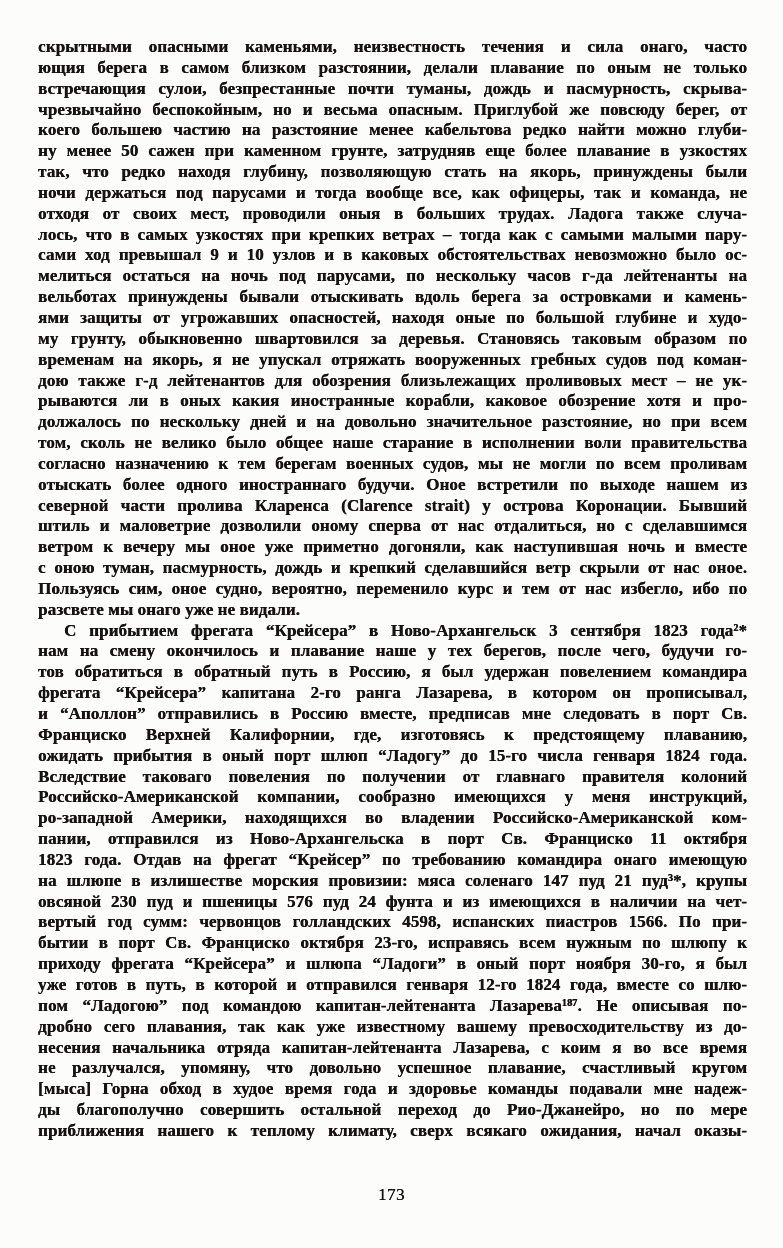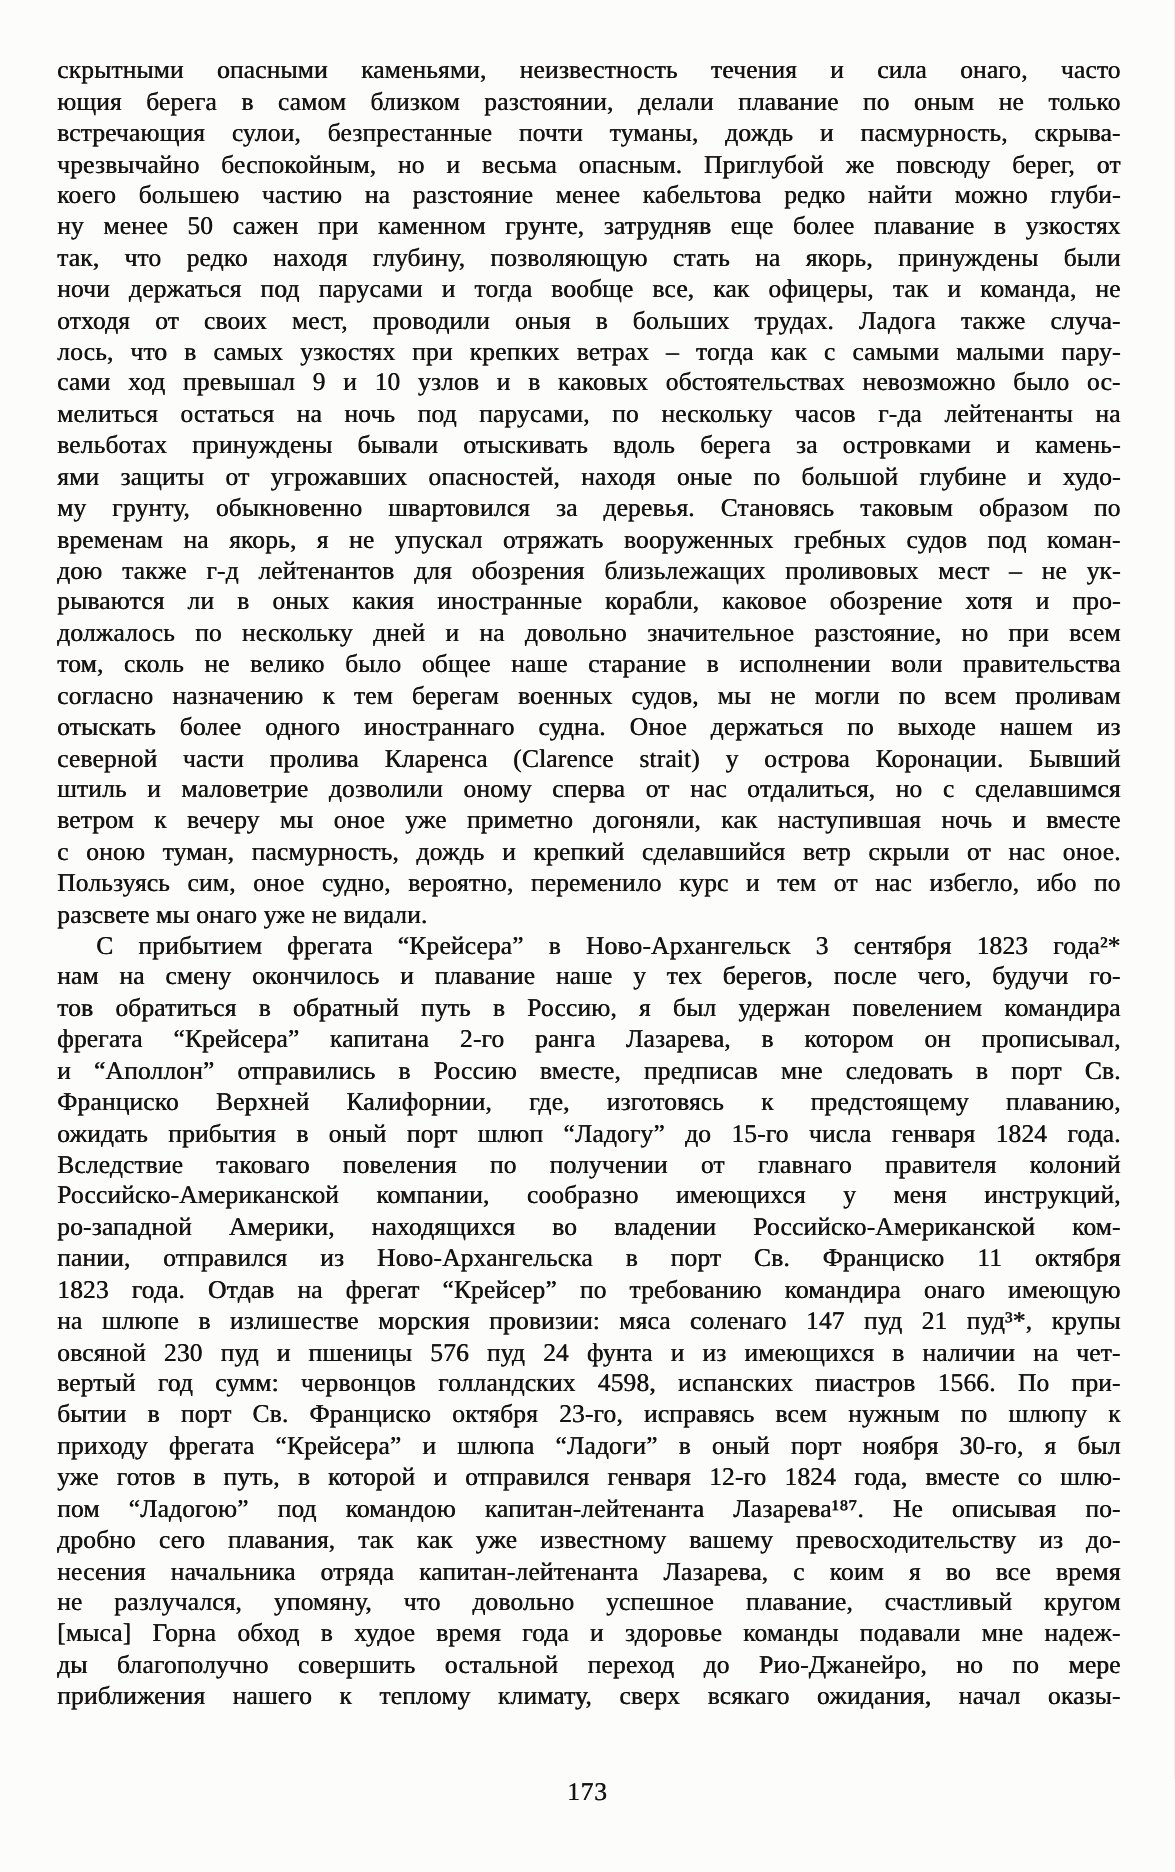--- a/index.html
+++ b/index.html
@@ -23,20 +23,21 @@
     top: 37px;
     width: 709px;
   }
   .line {
     font-size: 17px;
     line-height: 20.85px;
     text-align: justify;
     text-align-last: justify;
     letter-spacing: 0.1px;
     text-shadow: 0.35px 0 0 currentColor;
+    font-weight: bold;
   }
   .line.indent {
     text-indent: 26px;
   }
   .line.flush-left {
     text-align-last: left;
   }
   .footer {
     position: absolute;
     left: 0;
@@ -69,21 +70,21 @@
       <div class="line">мелиться остаться на ночь под парусами, по нескольку часов г-да лейтенанты на</div>
       <div class="line">вельботах принуждены бывали отыскивать вдоль берега за островками и камень-</div>
       <div class="line">ями защиты от угрожавших опасностей, находя оные по большой глубине и худо-</div>
       <div class="line">му грунту, обыкновенно швартовился за деревья. Становясь таковым образом по</div>
       <div class="line">временам на якорь, я не упускал отряжать вооруженных гребных судов под коман-</div>
       <div class="line">дою также г-д лейтенантов для обозрения близьлежащих проливовых мест – не ук-</div>
       <div class="line">рываются ли в оных какия иностранные корабли, каковое обозрение хотя и про-</div>
       <div class="line">должалось по нескольку дней и на довольно значительное разстояние, но при всем</div>
       <div class="line">том, сколь не велико было общее наше старание в исполнении воли правительства</div>
       <div class="line">согласно назначению к тем берегам военных судов, мы не могли по всем проливам</div>
-      <div class="line">отыскать более одного иностраннаго судна. Оное держаться по выходе нашем из</div>
+      <div class="line">отыскать более одного иностраннаго будучи. Оное встретили по выходе нашем из</div>
       <div class="line">северной части пролива Кларенса (Clarence strait) у острова Коронации. Бывший</div>
       <div class="line">штиль и маловетрие дозволили оному сперва от нас отдалиться, но с сделавшимся</div>
       <div class="line">ветром к вечеру мы оное уже приметно догоняли, как наступившая ночь и вместе</div>
       <div class="line">с оною туман, пасмурность, дождь и крепкий сделавшийся ветр скрыли от нас оное.</div>
       <div class="line">Пользуясь сим, оное судно, вероятно, переменило курс и тем от нас избегло, ибо по</div>
       <div class="line flush-left">разсвете мы онаго уже не видали.</div>
       <div class="line indent">С прибытием фрегата “Крейсера” в Ново-Архангельск 3 сентября 1823 года²*</div>
       <div class="line">нам на смену окончилось и плавание наше у тех берегов, после  чего, будучи го-</div>
       <div class="line">тов обратиться в обратный путь в Россию, я был удержан повелением командира</div>
       <div class="line">фрегата “Крейсера” капитана 2-го ранга Лазарева, в котором он прописывал,</div>

